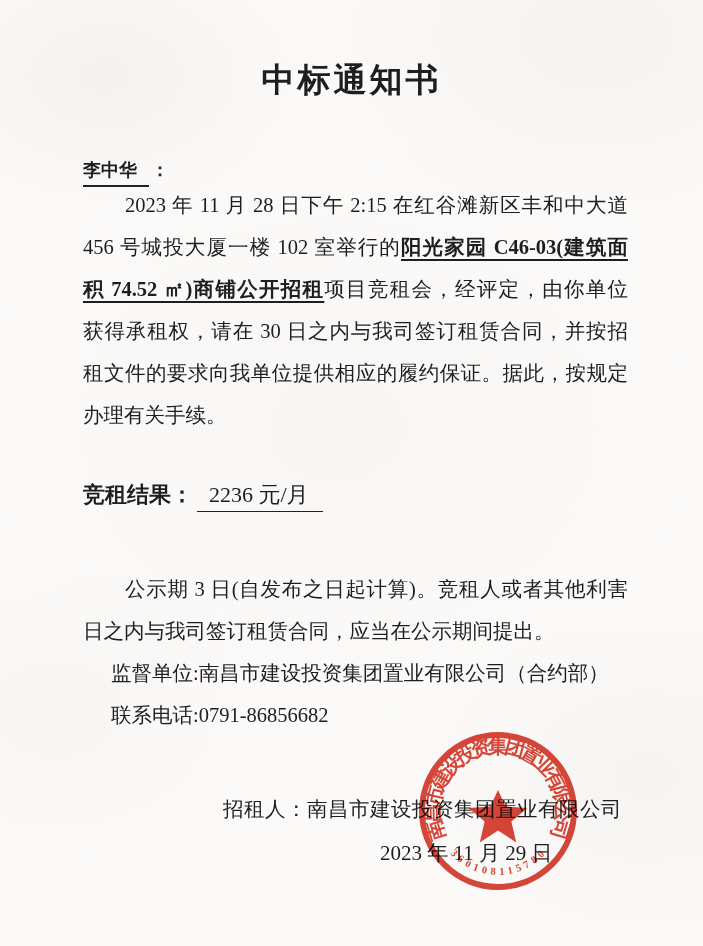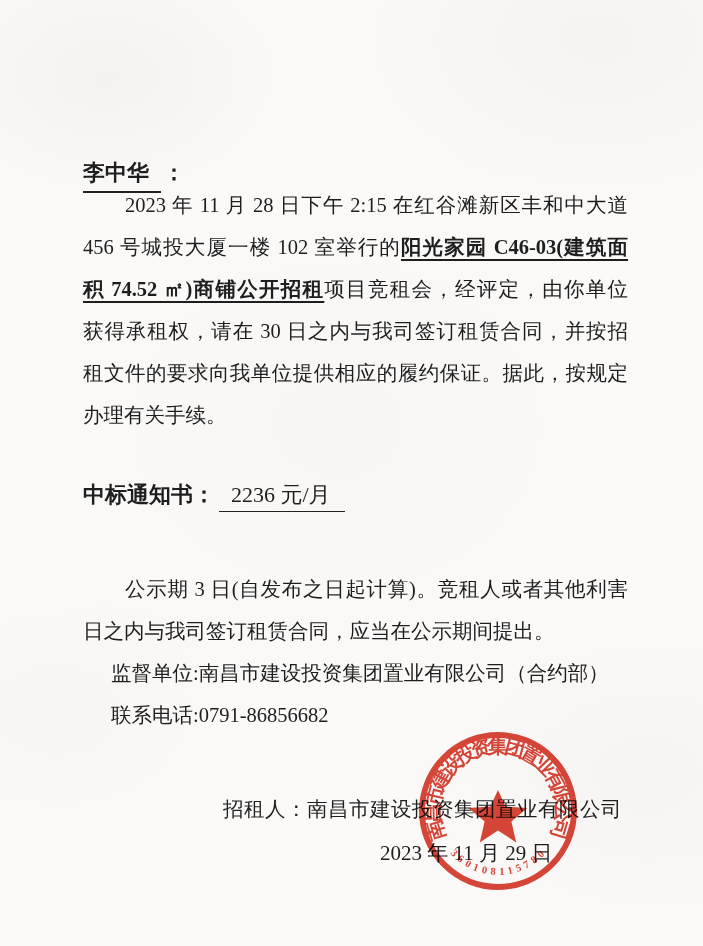--- a/index.html
+++ b/index.html
@@ -23,21 +23,21 @@
       radial-gradient(ellipse 300px 220px at 8% 75%, rgba(205,196,188,.08), transparent 70%);
     pointer-events:none;
   }
   .title{
     position:absolute;top:58px;left:0;width:703px;
     text-align:center;
     font-size:33px;font-weight:bold;letter-spacing:3px;
   }
   .recipient{
     position:absolute;top:158px;left:83px;
-    font-size:22px;font-weight:bold;
+    font-size:18px;font-weight:bold;
   }
   .recipient .name{
     border-bottom:2px solid #222;
     padding:0 12px 3px 0;
     display:inline-block;
   }
   .recipient .colon{margin-left:2px;}
   .textblock{position:absolute;left:83px;width:545px;}
   .body-block{top:184px;}
   .notice-block{top:568px;}
@@ -86,36 +86,37 @@
   .seal text{
     font-family:"Liberation Serif","DejaVu Serif",serif;
     font-weight:bold;
   }
 </style>
 </head>
 <body>
 
 <div class="page">
 
+  <div class="title">中标通知书</div>
 
   <div class="recipient">
     <span class="name">李中华</span><span class="colon">：</span>
   </div>
 
   <div class="textblock body-block">
       <div class="tline just" style="text-indent: 42px;"><span>2023 年 11 月 28 日下午 2:15 在红谷滩新区丰和中大道</span></div>
       <div class="tline just"><span>456 号城投大厦一楼 102 室举行的</span><span class="bold uline">阳光家园 C46-03(建筑面</span></div>
       <div class="tline just"><span class="bold uline">积 74.52 ㎡)商铺公开招租</span><span>项目竞租会，经评定，由你单位</span></div>
       <div class="tline just"><span>获得承租权，请在 30 日之内与我司签订租赁合同，并按招</span></div>
       <div class="tline just"><span>租文件的要求向我单位提供相应的履约保证。据此，按规定</span></div>
       <div class="tline"><span>办理有关手续。</span></div>
     </div>
 
   <div class="result-line">
-    <span class="label">中标通知书：</span><span class="value">2236 元/月</span>
+    <span class="label">竞租结果：</span><span class="value">2236 元/月</span>
   </div>
 
   <div class="textblock notice-block">
       <div class="tline just" style="text-indent: 42px;"><span>公示期 3 日(自发布之日起计算)。竞租人或者其他利害</span></div>
       <div class="tline"><span>日之内与我司签订租赁合同，应当在公示期间提出。</span></div>
       <div class="tline" style="text-indent: 28px;"><span>监督单位:南昌市建设投资集团置业有限公司（合约部）</span></div>
       <div class="tline" style="text-indent: 28px;"><span>联系电话:0791-86856682</span></div>
     </div>
 
   <div class="issuer-line">招租人：南昌市建设投资集团置业有限公司</div>

